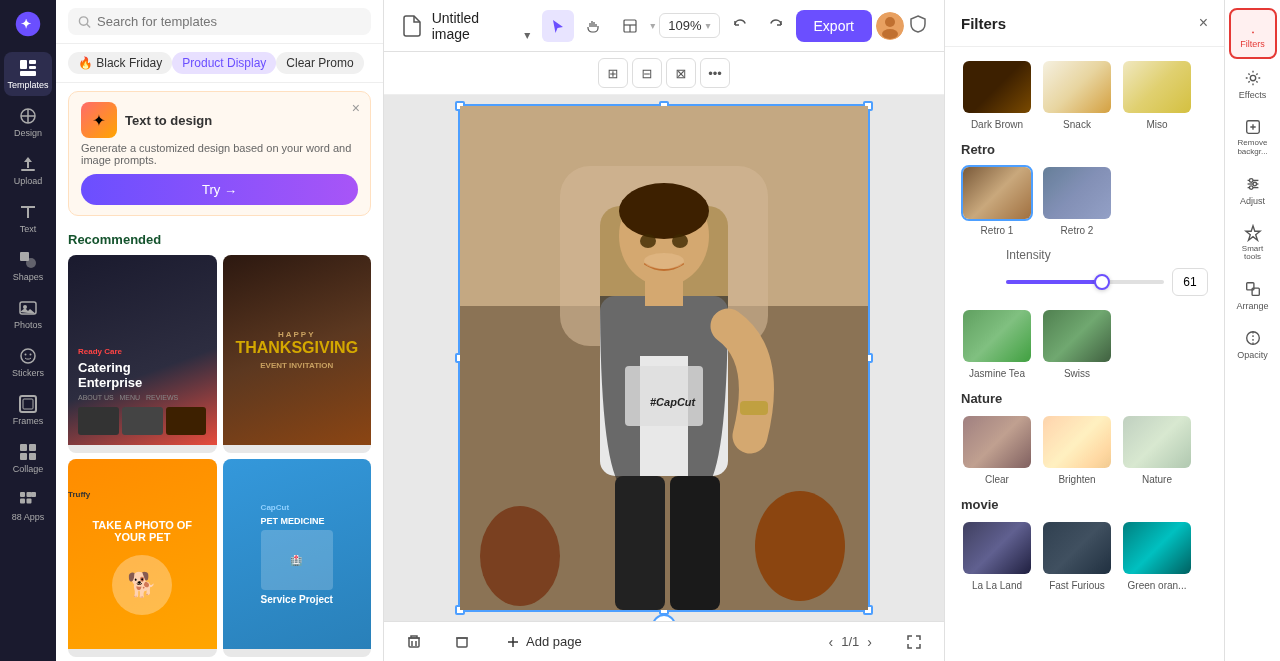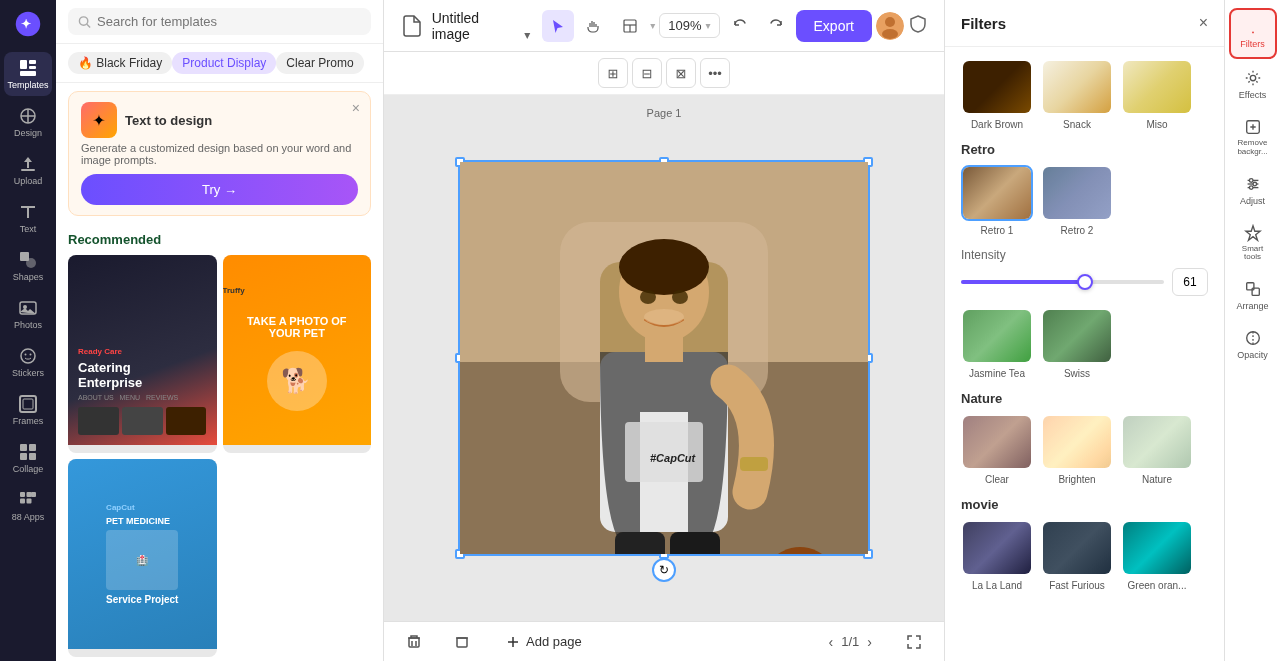--- a/index.html
+++ b/index.html
@@ -171,21 +171,21 @@
     }
     .page-label {
       position: absolute; top: 12px; left: 50%; transform: translateX(-50%);
       font-size: 11px; color: #666;
     }
     .canvas-image-container {
       position: relative;
       border: 2px solid #4d9fff;
     }
     .canvas-image {
-      width: 408px; height: 392px;
+      width: 408px; height: 504px;
       background: linear-gradient(135deg, #8B7355 0%, #A0895C 30%, #6B5A3E 60%, #8B7355 100%);
       position: relative; overflow: hidden;
     }
     .selection-handle { position: absolute; width: 10px; height: 10px; background: #fff; border: 2px solid #4d9fff; border-radius: 2px; }
     .handle-tl { top: -5px; left: -5px; }
     .handle-tm { top: -5px; left: 50%; transform: translateX(-50%); }
     .handle-tr { top: -5px; right: -5px; }
     .handle-ml { top: 50%; left: -5px; transform: translateY(-50%); }
     .handle-mr { top: 50%; right: -5px; transform: translateY(-50%); }
     .handle-bl { bottom: -5px; left: -5px; }
@@ -257,21 +257,21 @@
     .fb-jasmine { background: linear-gradient(135deg, #60a060, #80c080, #40a040); }
     .fb-swiss { background: linear-gradient(135deg, #508050, #70a870, #406040); }
     .fb-clear { background: linear-gradient(135deg, #a08080, #c0a090, #806060); }
     .fb-brighten { background: linear-gradient(135deg, #d0b090, #e8c8a0, #c8a878); filter: brightness(1.2); }
     .fb-nature { background: linear-gradient(135deg, #c0d0c0, #d8e8d0, #b0c8b0); }
     .fb-lala { background: linear-gradient(135deg, #404060, #606090, #202040); }
     .fb-fast { background: linear-gradient(135deg, #304050, #405060, #203040); }
     .fb-green-oran { background: linear-gradient(135deg, #008080, #00c0c0, #006060); }
 
     
-    .intensity-section { margin-bottom: 12px; }
+    .intensity-section { margin-bottom: 12px; margin-left: 45px; }
     .intensity-label { font-size: 12px; color: #666; margin-bottom: 6px; }
     .slider-row { display: flex; align-items: center; gap: 8px; }
     .slider-wrap { flex: 1; position: relative; height: 20px; display: flex; align-items: center; }
     .slider-track { width: 100%; height: 4px; background: #e0e0e0; border-radius: 2px; }
     .slider-fill { height: 4px; background: #6b4fff; border-radius: 2px; }
     .slider-thumb {
       position: absolute; width: 16px; height: 16px; border-radius: 50%;
       background: white; border: 2px solid #6b4fff; box-shadow: 0 1px 4px rgba(0,0,0,0.2);
       top: 50%; transform: translateY(-50%);
     }
@@ -453,20 +453,29 @@
         <div class="tc-catering-title">Enterprise</div>
         <div style="color:#888;font-size:7px;margin-top:4px">ABOUT US &nbsp; MENU &nbsp; REVIEWS</div>
         <div style="display:flex;gap:3px;margin-top:6px">
           <div style="width:48px;height:28px;background:#333;border-radius:3px"></div>
           <div style="width:48px;height:28px;background:#444;border-radius:3px"></div>
           <div style="width:48px;height:28px;background:#3d2000;border-radius:3px"></div>
         </div>
       </div>
     </div>
 
+    <div class="template-card">
+      <div class="tc-thanksgiving">
+        <div class="tc-thanksgiving-text">
+          <div style="font-size:8px;letter-spacing:2px;color:#c8a060;">HAPPY</div>
+          <div style="font-size:16px;">THANKSGIVING</div>
+          <div style="font-size:8px;color:#c8a060;margin-top:4px">EVENT INVITATION</div>
+        </div>
+      </div>
+    </div>
 
     <div class="template-card">
       <div class="tc-pet">
         <div>
           <div style="color:#333;font-size:8px;font-weight:700;margin-bottom:12px">Truffy</div>
           <div class="tc-pet-text">TAKE A PHOTO OF YOUR PET</div>
           <div style="width:60px;height:60px;background:rgba(255,255,255,0.3);border-radius:50%;margin:4px auto;display:flex;align-items:center;justify-content:center;font-size:24px">🐕</div>
         </div>
       </div>
     </div>

